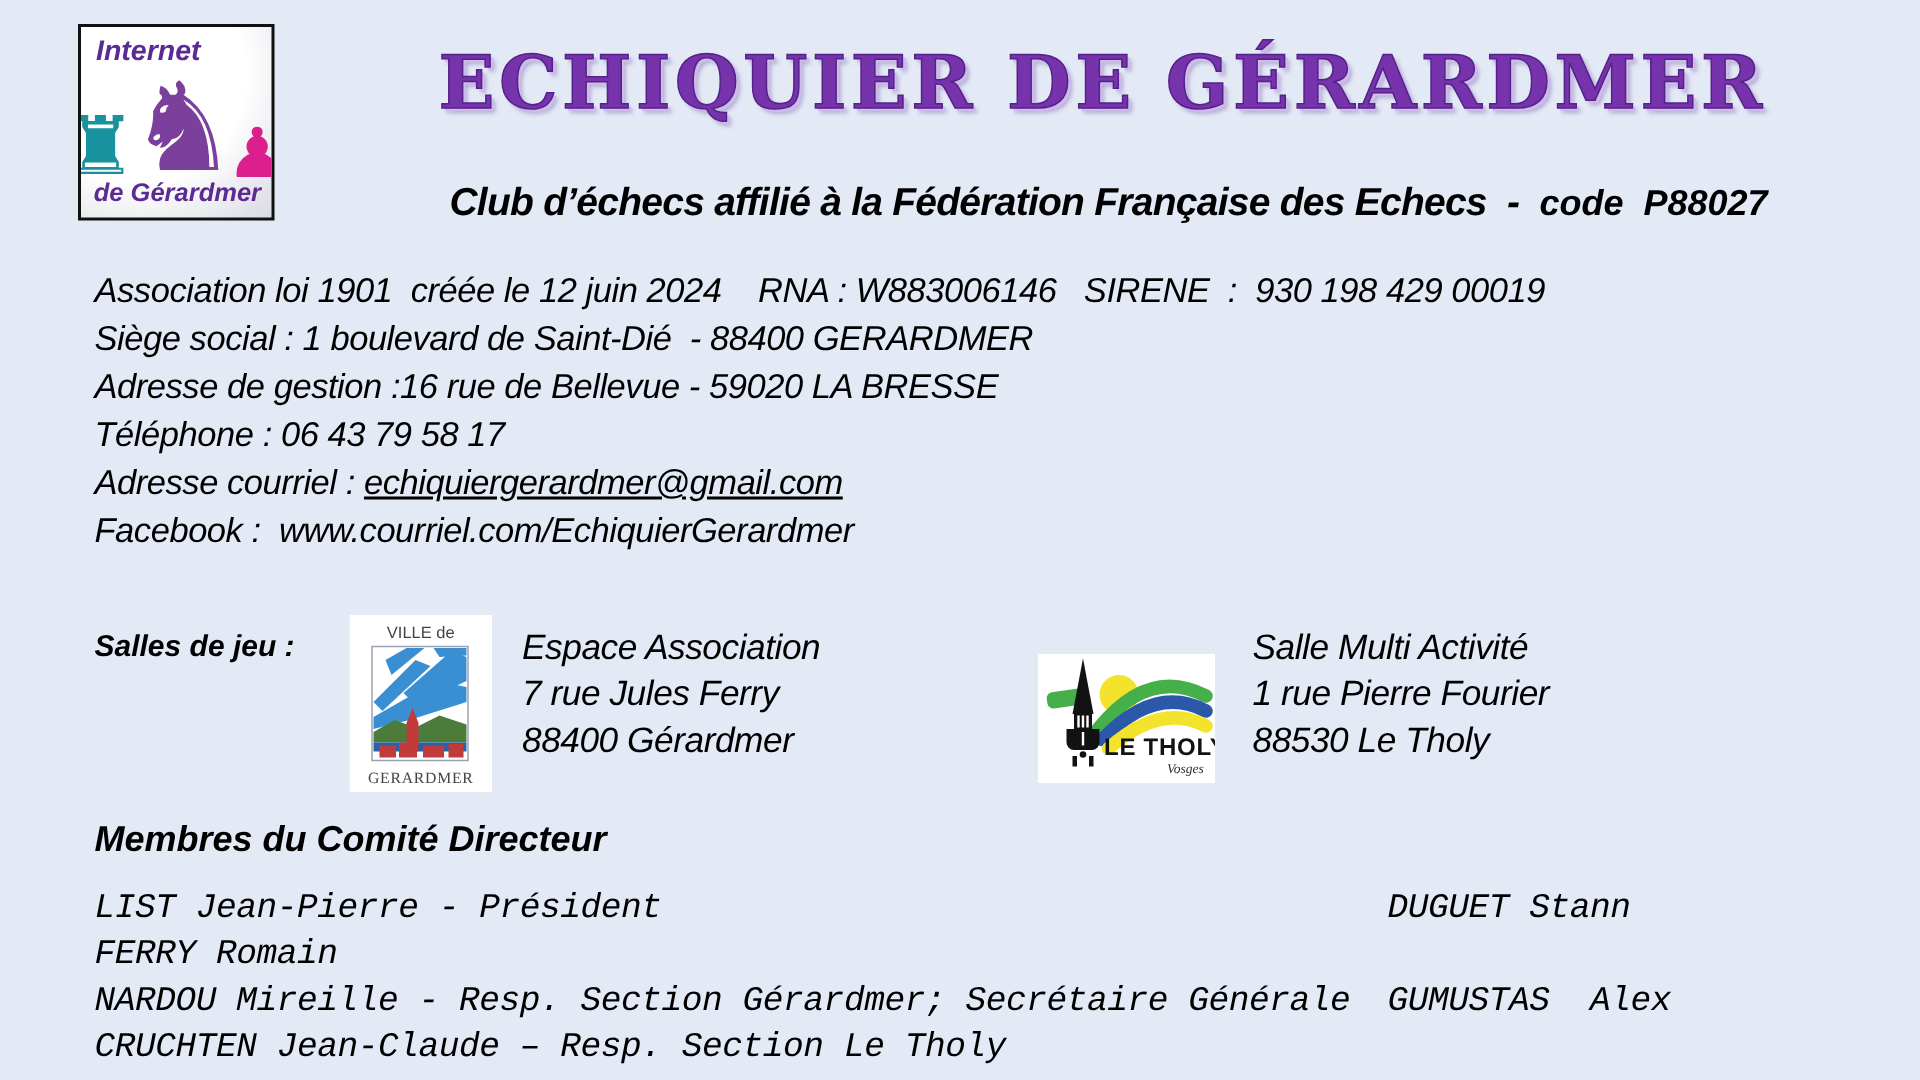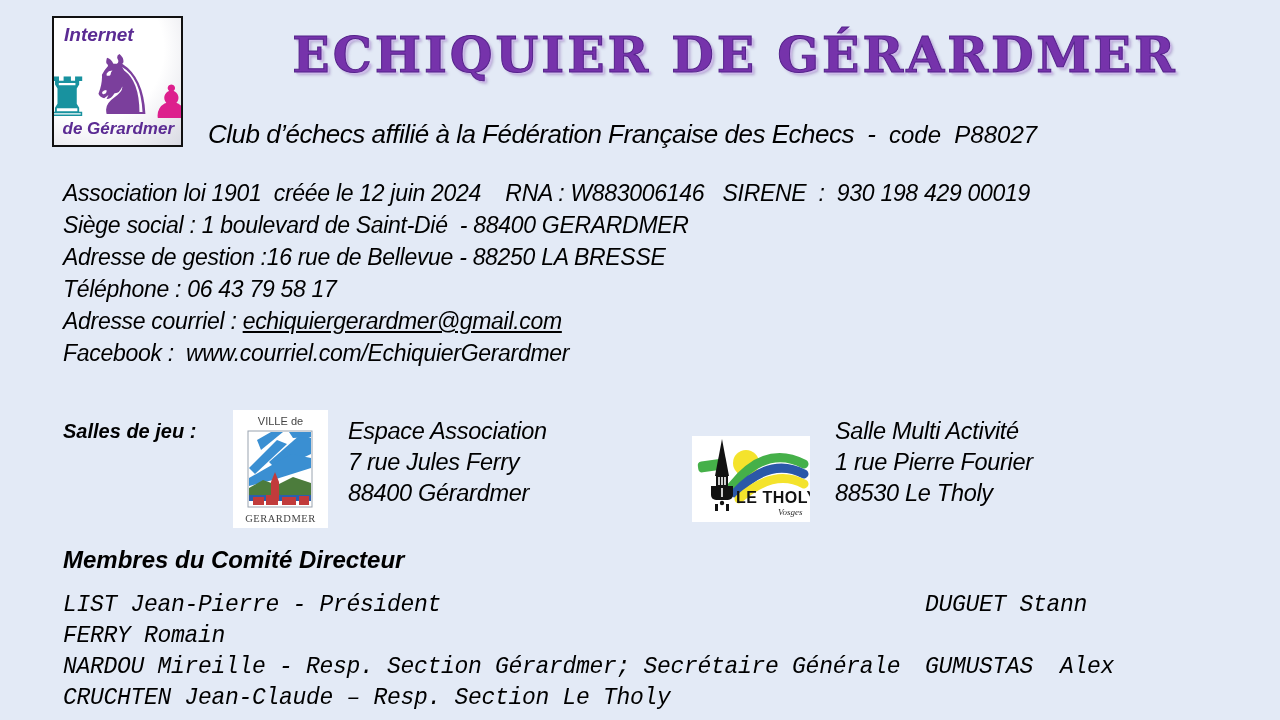--- a/index.html
+++ b/index.html
@@ -46,21 +46,22 @@
     font-family: "DejaVu Serif", serif;
     font-weight: bold;
     font-size: 49px;
     letter-spacing: 3px;
     color: #7633ab;
     -webkit-text-stroke: 1px #54228a;
     text-shadow: 2px 2px 0 #cdbbe9, 3px 3px 3px rgba(90,40,140,0.35);
   }
   .subtitle {
     position: absolute; left: 208px; right: 10px; top: 119px;
-    font-weight: normal; font-style: italic;
+    text-align: center;
+    font-weight: bold; font-style: italic;
     font-size: 26px;
     letter-spacing: -0.5px;
   }
   .subtitle .code-part { letter-spacing: 0; font-size: 24px; }
 
   
   .info {
     position: absolute; left: 63px; top: 177px; right: 30px;
     font-style: italic; font-size: 23px; line-height: 32px;
     letter-spacing: -0.3px;
@@ -108,21 +109,21 @@
 
 <div class="main-title t">ECHIQUIER DE GÉRARDMER</div>
 
 <div class="subtitle">
   <span class="t">Club d’échecs affilié à la Fédération Française des Echecs</span><span class="t">  -  </span><span class="code-part t">code  P88027</span>
 </div>
 
 <div class="info">
   <div class="t">Association loi 1901  créée le 12 juin 2024    RNA : W883006146   SIRENE  :  930 198 429 00019</div>
   <div class="t">Siège social : 1 boulevard de Saint-Dié  - 88400 GERARDMER</div>
-  <div class="t">Adresse de gestion :16 rue de Bellevue - 88250 LA BRESSE</div>
+  <div class="t">Adresse de gestion :16 rue de Bellevue - 59020 LA BRESSE</div>
   <div class="t">Téléphone : 06 43 79 58 17</div>
   <div><span class="t">Adresse courriel : </span><span class="underlined t">echiquiergerardmer@gmail.com</span></div>
   <div><span class="t">Facebook :  </span><span class="t">www.courriel.com/EchiquierGerardmer</span></div>
 </div>
 
 <div class="venues">
   <div class="venues-label t">Salles de jeu :</div>
 
   <svg class="city-logo-gerardmer" viewBox="0 0 95 118" xmlns="http://www.w3.org/2000/svg">
     <rect width="95" height="118" fill="#ffffff"></rect>

